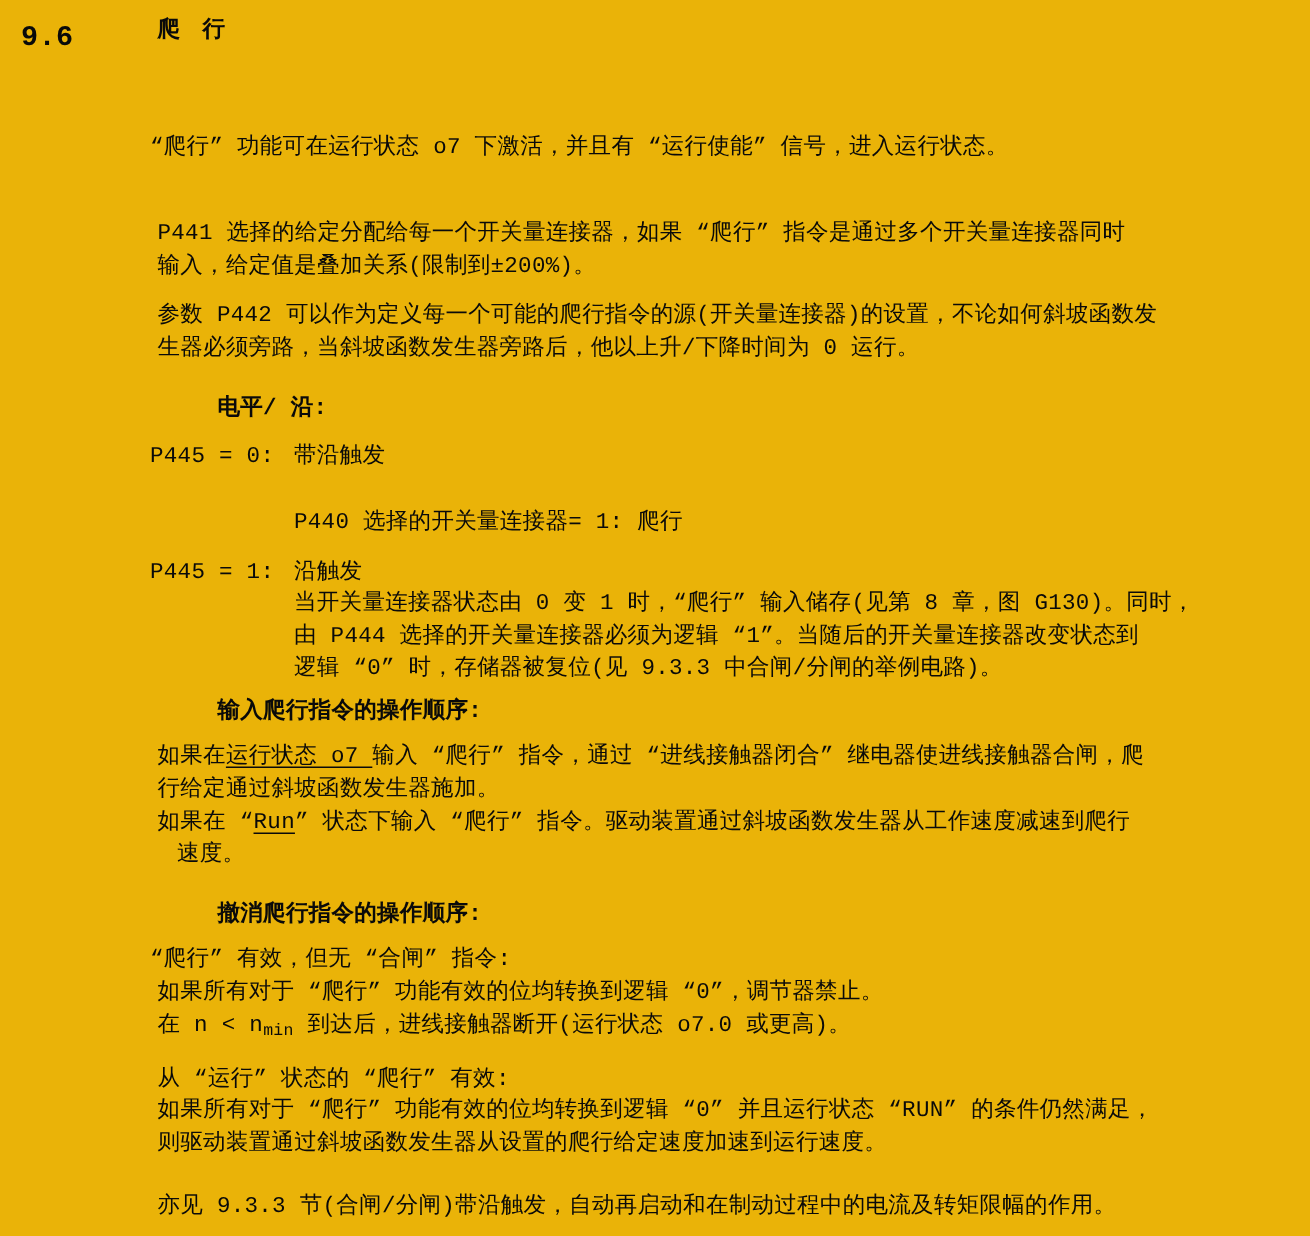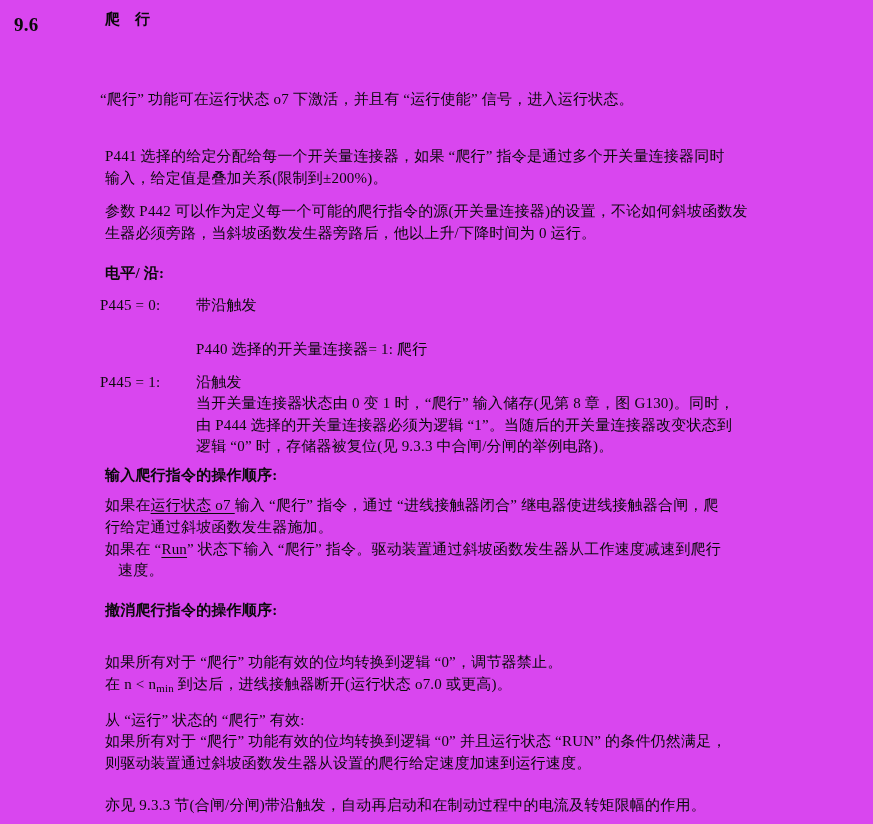--- a/index.html
+++ b/index.html
@@ -1,32 +1,32 @@
 <!DOCTYPE html>
 <html><head>
 <meta charset="utf-8">
 <style>
   html, body { margin: 0; padding: 0; background: #ffffff; }
   .page {
     position: relative;
     width: 873px;
     height: 824px;
-    background: #d946ef;
-    font-family: Liberation Serif, serif;
+    background: #eab308;
+    font-family: Liberation Mono, monospace;
     color: #0a0a0a;
     overflow: hidden;
   }
   .line {
     position: absolute;
     white-space: nowrap;
     font-size: 15px;
     line-height: 20px;
     letter-spacing: 0.2px;
   }
-  .b { font-weight: 700; }
+  .b { font-weight: 700; margin-left: 40px; }
   .sec-num {
     position: absolute;
     left: 14px; top: 14px;
     font-size: 19px; font-weight: 700;
     letter-spacing: 0.3px;
   }
   .sec-title {
     position: absolute;
     left: 105px; top: 10px;
     font-size: 15px; font-weight: 700;
@@ -68,20 +68,21 @@
   <div class="line" style="left:105px; top:495px">
     <span>如果在</span><span class="u">运行状态 o7 </span><span>输入 “爬行” 指令，通过 “进线接触器闭合” 继电器使进线接触器合闸，爬</span>
   </div>
   <div class="line" style="left:105px; top:517px">行给定通过斜坡函数发生器施加。</div>
   <div class="line" style="left:105px; top:539px">
     <span>如果在 “</span><span class="u">Run</span><span>” 状态下输入 “爬行” 指令。驱动装置通过斜坡函数发生器从工作速度减速到爬行</span>
   </div>
   <div class="line" style="left:118px; top:560px">速度。</div>
 
   <div class="line b" style="left:105px; top:600px">撤消爬行指令的操作顺序:</div>
+  <div class="line" style="left:100px; top:630px">“爬行” 有效，但无 “合闸” 指令:</div>
   <div class="line" style="left:105px; top:652px">如果所有对于 “爬行” 功能有效的位均转换到逻辑 “0”，调节器禁止。</div>
   <div class="line" style="left:105px; top:674px">
     <span>在 n &lt; n</span><span class="sub">min</span><span> 到达后，进线接触器断开(运行状态 o7.0 或更高)。</span>
   </div>
 
   <div class="line" style="left:105px; top:710px">从 “运行” 状态的 “爬行” 有效:</div>
   <div class="line" style="left:105px; top:731px">如果所有对于 “爬行” 功能有效的位均转换到逻辑 “0” 并且运行状态 “RUN” 的条件仍然满足，</div>
   <div class="line" style="left:105px; top:753px">则驱动装置通过斜坡函数发生器从设置的爬行给定速度加速到运行速度。</div>
 
   <div class="line" style="left:105px; top:795px">亦见 9.3.3 节(合闸/分闸)带沿触发，自动再启动和在制动过程中的电流及转矩限幅的作用。</div>

